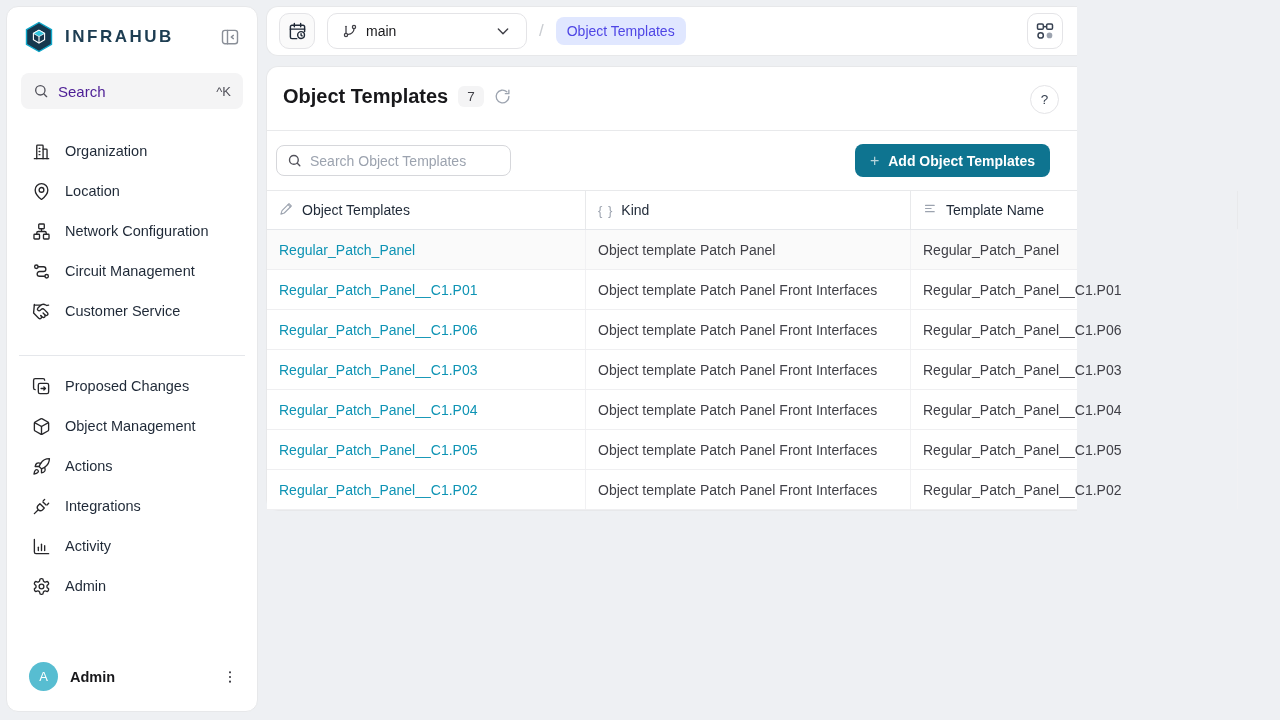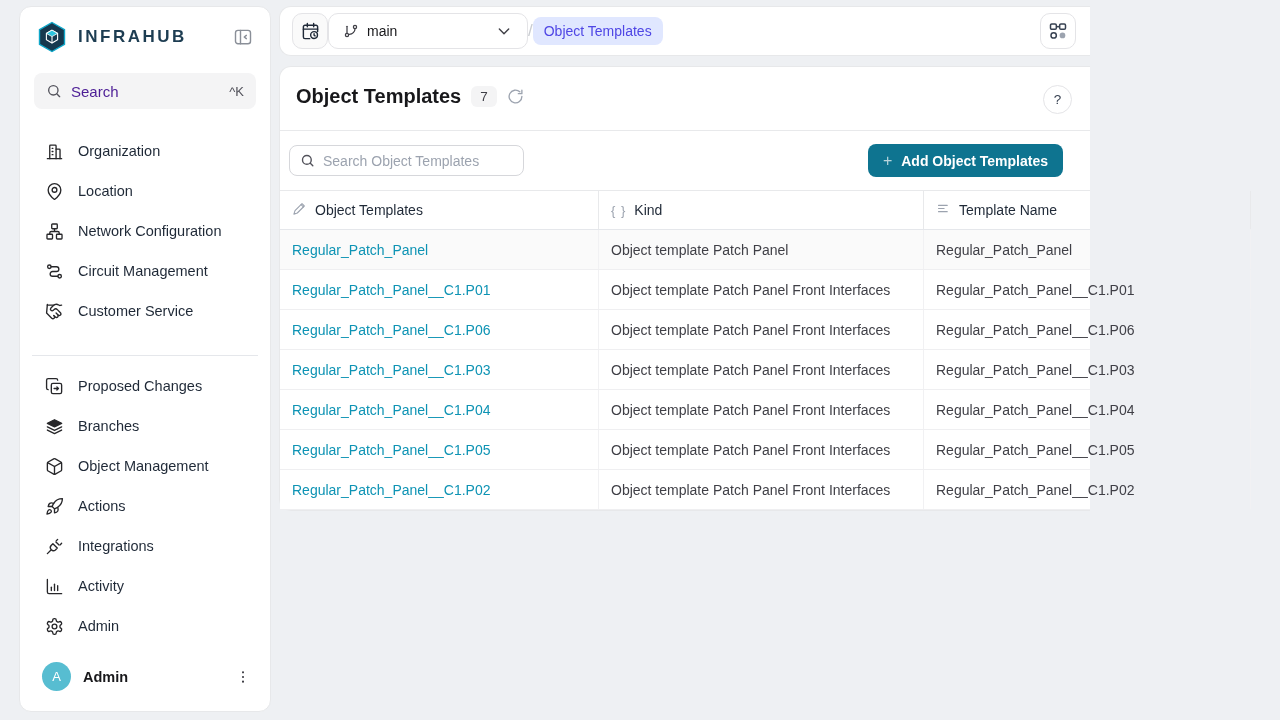--- a/index.html
+++ b/index.html
@@ -3,21 +3,21 @@
 <meta charset="utf-8">
 <style>
   * { margin:0; padding:0; box-sizing:border-box; }
   html,body { width:1280px; height:720px; overflow:hidden; }
   body {
     font-family:"Liberation Sans", sans-serif;
     background:#eef0f3;
     color:#18181b;
     font-size:14px;
   }
-  .app { display:flex; width:1077px; height:720px;margin-left:13px; }
+  .app { display:flex; width:1077px; height:720px; }
 
   
   .sidebar {
     width:252px; margin:6px 0 8px 6px;
     background:#fff; border:1px solid #e7e8ea; border-radius:12px;
     display:flex; flex-direction:column; overflow:hidden;
   }
   .logo-row { display:flex; align-items:center; padding:14px 14px 12px 16px; }
   .logo-mark { width:32px; height:32px; flex:0 0 auto; }
   .logo-text { margin-left:10px; font-size:17px; font-weight:800; letter-spacing:2.5px; color:#1d3d52; }
@@ -47,21 +47,21 @@
   .user-name { font-weight:700; font-size:14.5px; color:#18181b; flex:1; }
   .kebab { color:#3f3f46; width:22px; height:22px; display:flex; align-items:center; justify-content:center; cursor:pointer; }
   .kebab svg { width:16px; height:16px; }
 
   
   .main { flex:1; display:flex; flex-direction:column; margin-left:8px; min-width:0; }
 
   .topbar {
     margin-top:6px; height:50px; background:#fff;
     border:1px solid #e7e8ea; border-right:none; border-radius:12px 0 0 12px;
-    display:flex; align-items:center; padding:0 14px 0 12px; gap:0;
+    display:flex; align-items:center; padding:0 14px 0 12px; gap:12px;
   }
   .icon-btn {
     width:36px; height:36px; border:1px solid #e4e4e7; border-radius:10px; background:#fafafa;
     display:flex; align-items:center; justify-content:center; color:#1f2937; cursor:pointer; flex:0 0 auto;
   }
   .icon-btn svg { width:19px; height:19px; }
   .branch-select {
     height:36px; border:1px solid #e4e4e7; border-radius:10px; background:#fff;
     display:flex; align-items:center; cursor:pointer; overflow:hidden;
   }
@@ -227,30 +227,20 @@
               <rect x="8" y="8" width="13" height="13" rx="2"></rect>
               <path d="M16 4a2 2 0 0 0-2-2H4a2 2 0 0 0-2 2v10a2 2 0 0 0 2 2"></path>
               <path d="M11.5 14.5h5.5m0 0-2-2m2 2-2 2"></path>
             </svg>
           </span>
           <span class="mi-label">Proposed Changes</span>
         </li>
         <li class="menu-item">
           <span class="mi-icon">
             <svg viewBox="0 0 24 24" fill="none" stroke="currentColor" stroke-width="1.7" stroke-linecap="round" stroke-linejoin="round">
-              <path d="m3 8 9-4.5L21 8l-9 4.5Z" fill="currentColor"></path>
-              <path d="m3 12.5 9 4.5 9-4.5"></path>
-              <path d="m3 16.5 9 4.5 9-4.5"></path>
-            </svg>
-          </span>
-          <span class="mi-label">Branches</span>
-        </li>
-        <li class="menu-item">
-          <span class="mi-icon">
-            <svg viewBox="0 0 24 24" fill="none" stroke="currentColor" stroke-width="1.7" stroke-linecap="round" stroke-linejoin="round">
               <path d="M21 8a2 2 0 0 0-1-1.73l-7-4a2 2 0 0 0-2 0l-7 4A2 2 0 0 0 3 8v8a2 2 0 0 0 1 1.73l7 4a2 2 0 0 0 2 0l7-4A2 2 0 0 0 21 16Z"></path>
               <path d="m3.3 7 8.7 5 8.7-5"></path>
               <path d="M12 22V12"></path>
             </svg>
           </span>
           <span class="mi-label">Object Management</span>
         </li>
         <li class="menu-item">
           <span class="mi-icon">
             <svg viewBox="0 0 24 24" fill="none" stroke="currentColor" stroke-width="1.7" stroke-linecap="round" stroke-linejoin="round">

